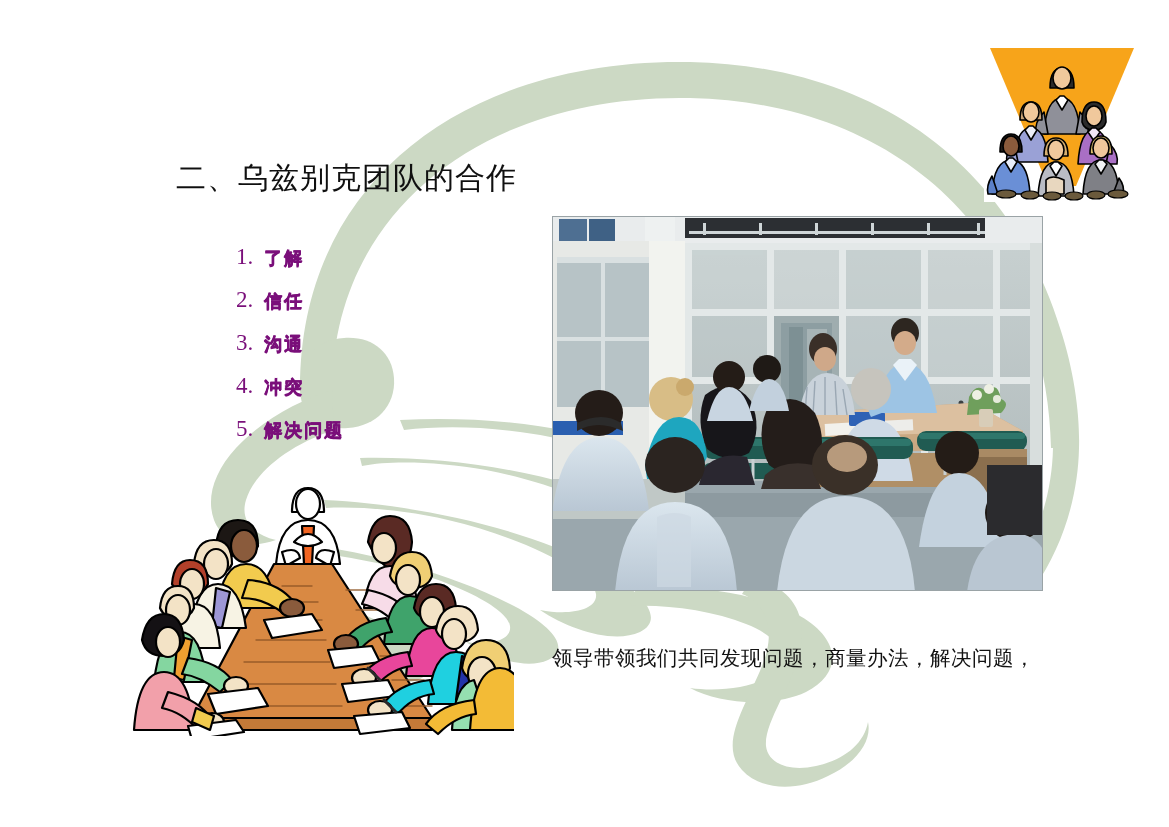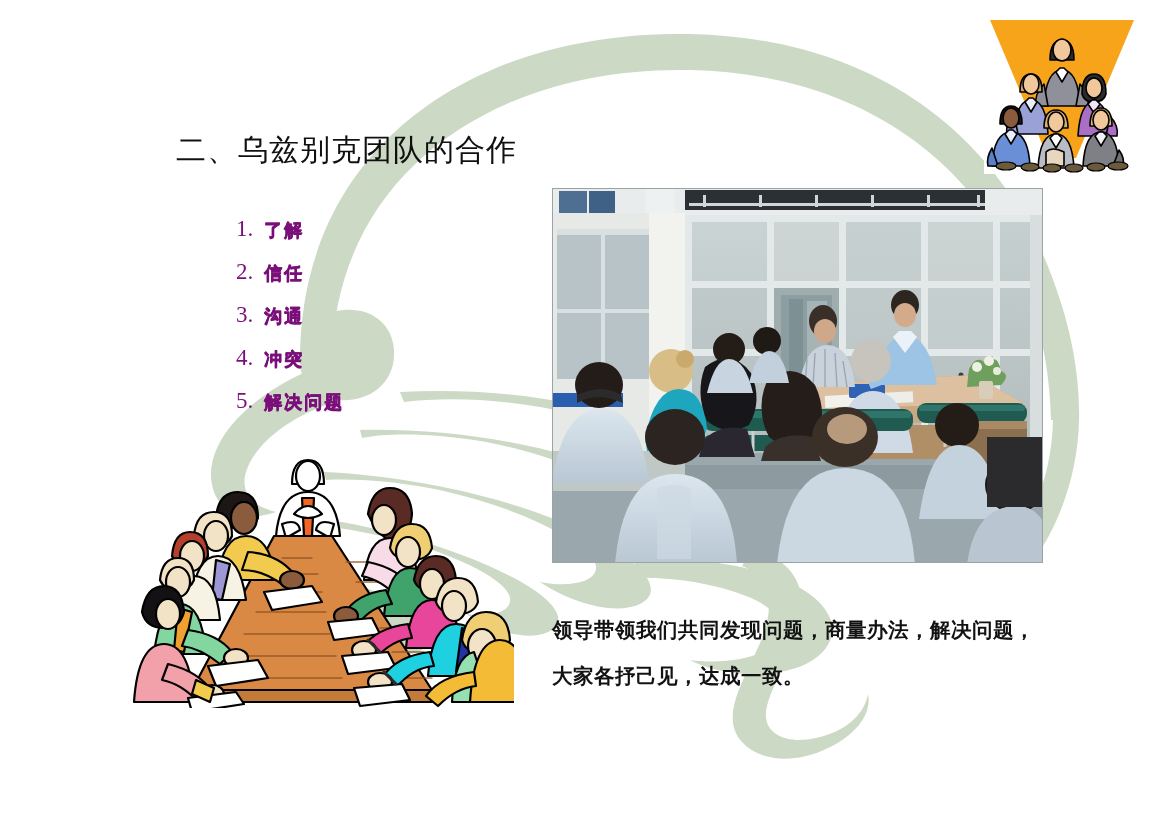--- a/index.html
+++ b/index.html
@@ -10,20 +10,21 @@
   body {
     width: 1169px; height: 827px;
     position: relative;
     overflow: hidden;
     font-family: "Liberation Serif", "DejaVu Serif", serif;
   }
   #slide {
     position: absolute; inset: 0;
     background: #ffffff;
     overflow: hidden;
+    margin-top: 28px;
   }
 
   
   #watermark {
     position: absolute;
     left: 0; top: 0;
     width: 1169px; height: 827px;
     pointer-events: none;
     z-index: 0;
   }
@@ -83,21 +84,20 @@
   
   #caption {
     position: absolute;
     left: 552px; top: 607px;
     width: 530px;
     font-size: 20.5px;
     line-height: 46px;
     color: #121212;
     letter-spacing: 0.5px;
     z-index: 5;
-    font-weight: bold;
   }
 
   
   #clip-pyramid {
     position: absolute;
     left: 984px; top: 14px;
     width: 156px; height: 160px;
     z-index: 6;
   }
 
@@ -413,21 +413,20 @@
         <ellipse cx="176" cy="160" rx="16" ry="16" fill="#241c17"></ellipse>
         <path d="M154 204 q 8 -34 22 -34 q 16 0 24 34 Z" fill="#c8d5e1"></path>
         <ellipse cx="214" cy="152" rx="14" ry="14" fill="#1f1a16"></ellipse>
         <path d="M196 194 q 8 -32 20 -32 q 14 0 20 32 Z" fill="#c2d0dd"></path>
       </g>
     </svg>
   </div>
 
   <div id="caption">
     <div>领导带领我们共同发现问题，商量办法，解决问题，</div>
-    <div>大家各抒己见，达成一致。</div>
   </div>
 
   <div id="clip-pyramid">
     <svg viewBox="0 0 156 160" width="156" height="160" aria-hidden="true">
       <rect x="0" y="0" width="156" height="160" fill="#ffffff"></rect>
 
       <path d="M6 6 L 150 6 L 92 144 L 64 144 Z" fill="#f7a41a"></path>
 
       <g stroke="#000000" stroke-width="1.6" stroke-linejoin="round">
 

